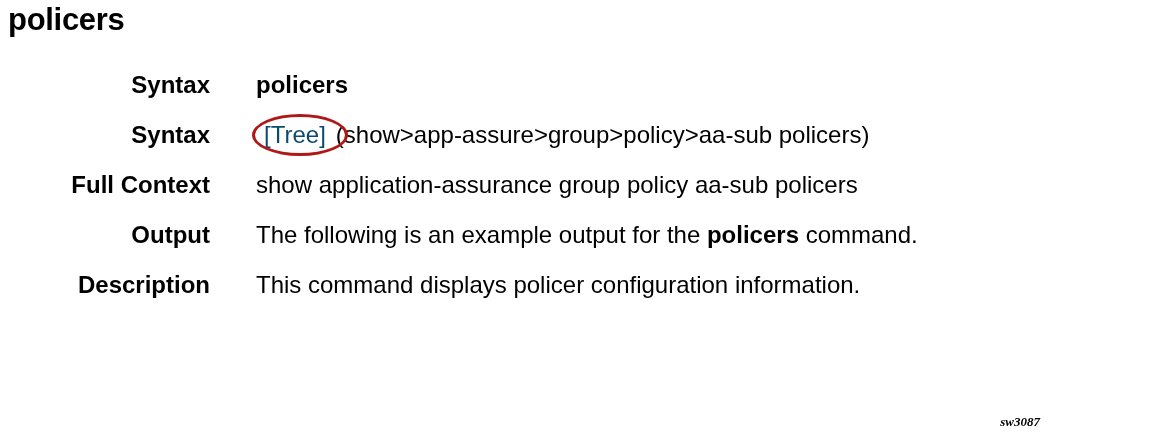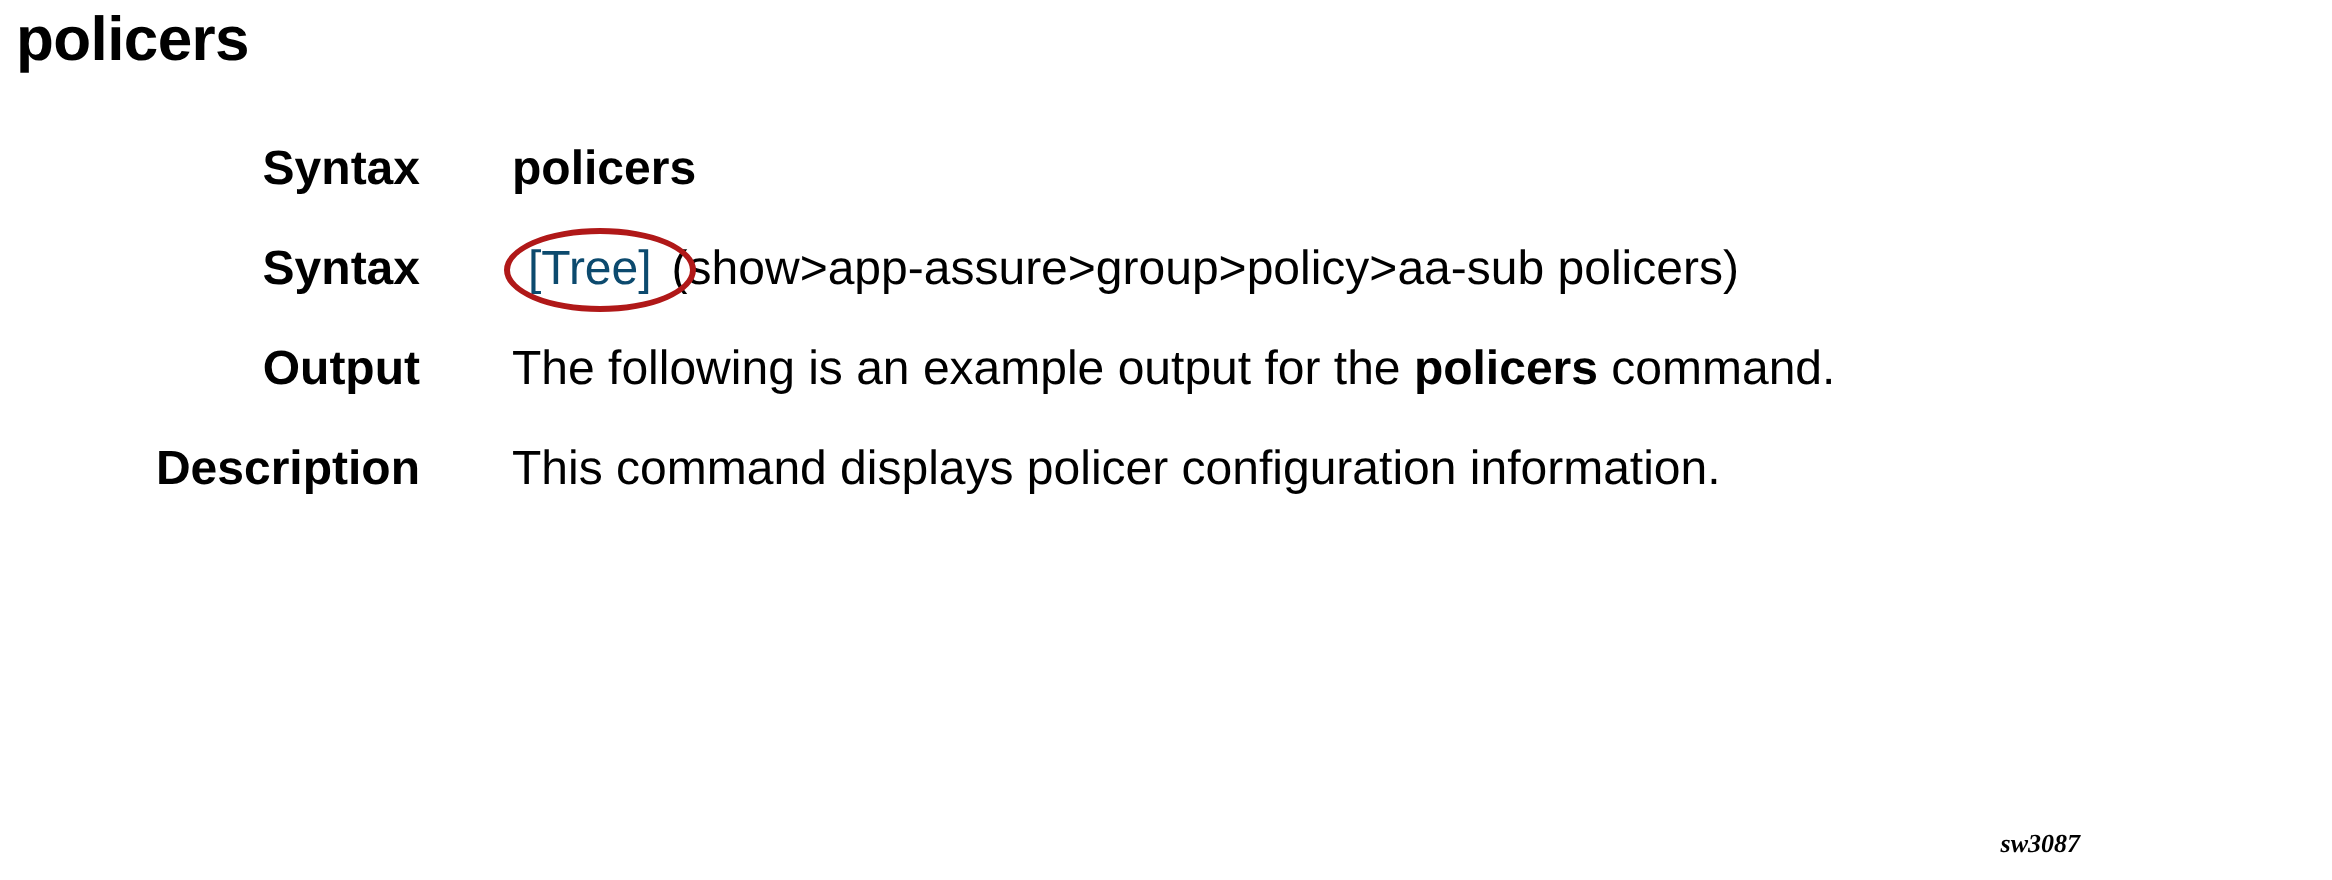--- a/index.html
+++ b/index.html
@@ -103,20 +103,24 @@
     <div class="row">
       <div class="label">Syntax</div>
       <div class="value">
         <span class="tree-wrap">
           <span class="ellipse"></span>
           <a class="tree-link" href="#">[Tree]</a>
         </span><span>(show&gt;app-assure&gt;group&gt;policy&gt;aa-sub policers)</span>
       </div>
     </div>
 
+    <div class="row">
+      <div class="label">Full Context</div>
+      <div class="value">show application-assurance group policy aa-sub policers</div>
+    </div>
 
     <div class="row">
       <div class="label">Output</div>
       <div class="value"><span>The following is an example output for the </span><span style="font-weight:bold">policers</span><span> command.</span></div>
     </div>
 
     <div class="row">
       <div class="label">Description</div>
       <div class="value">This command displays policer configuration information.</div>
     </div>

